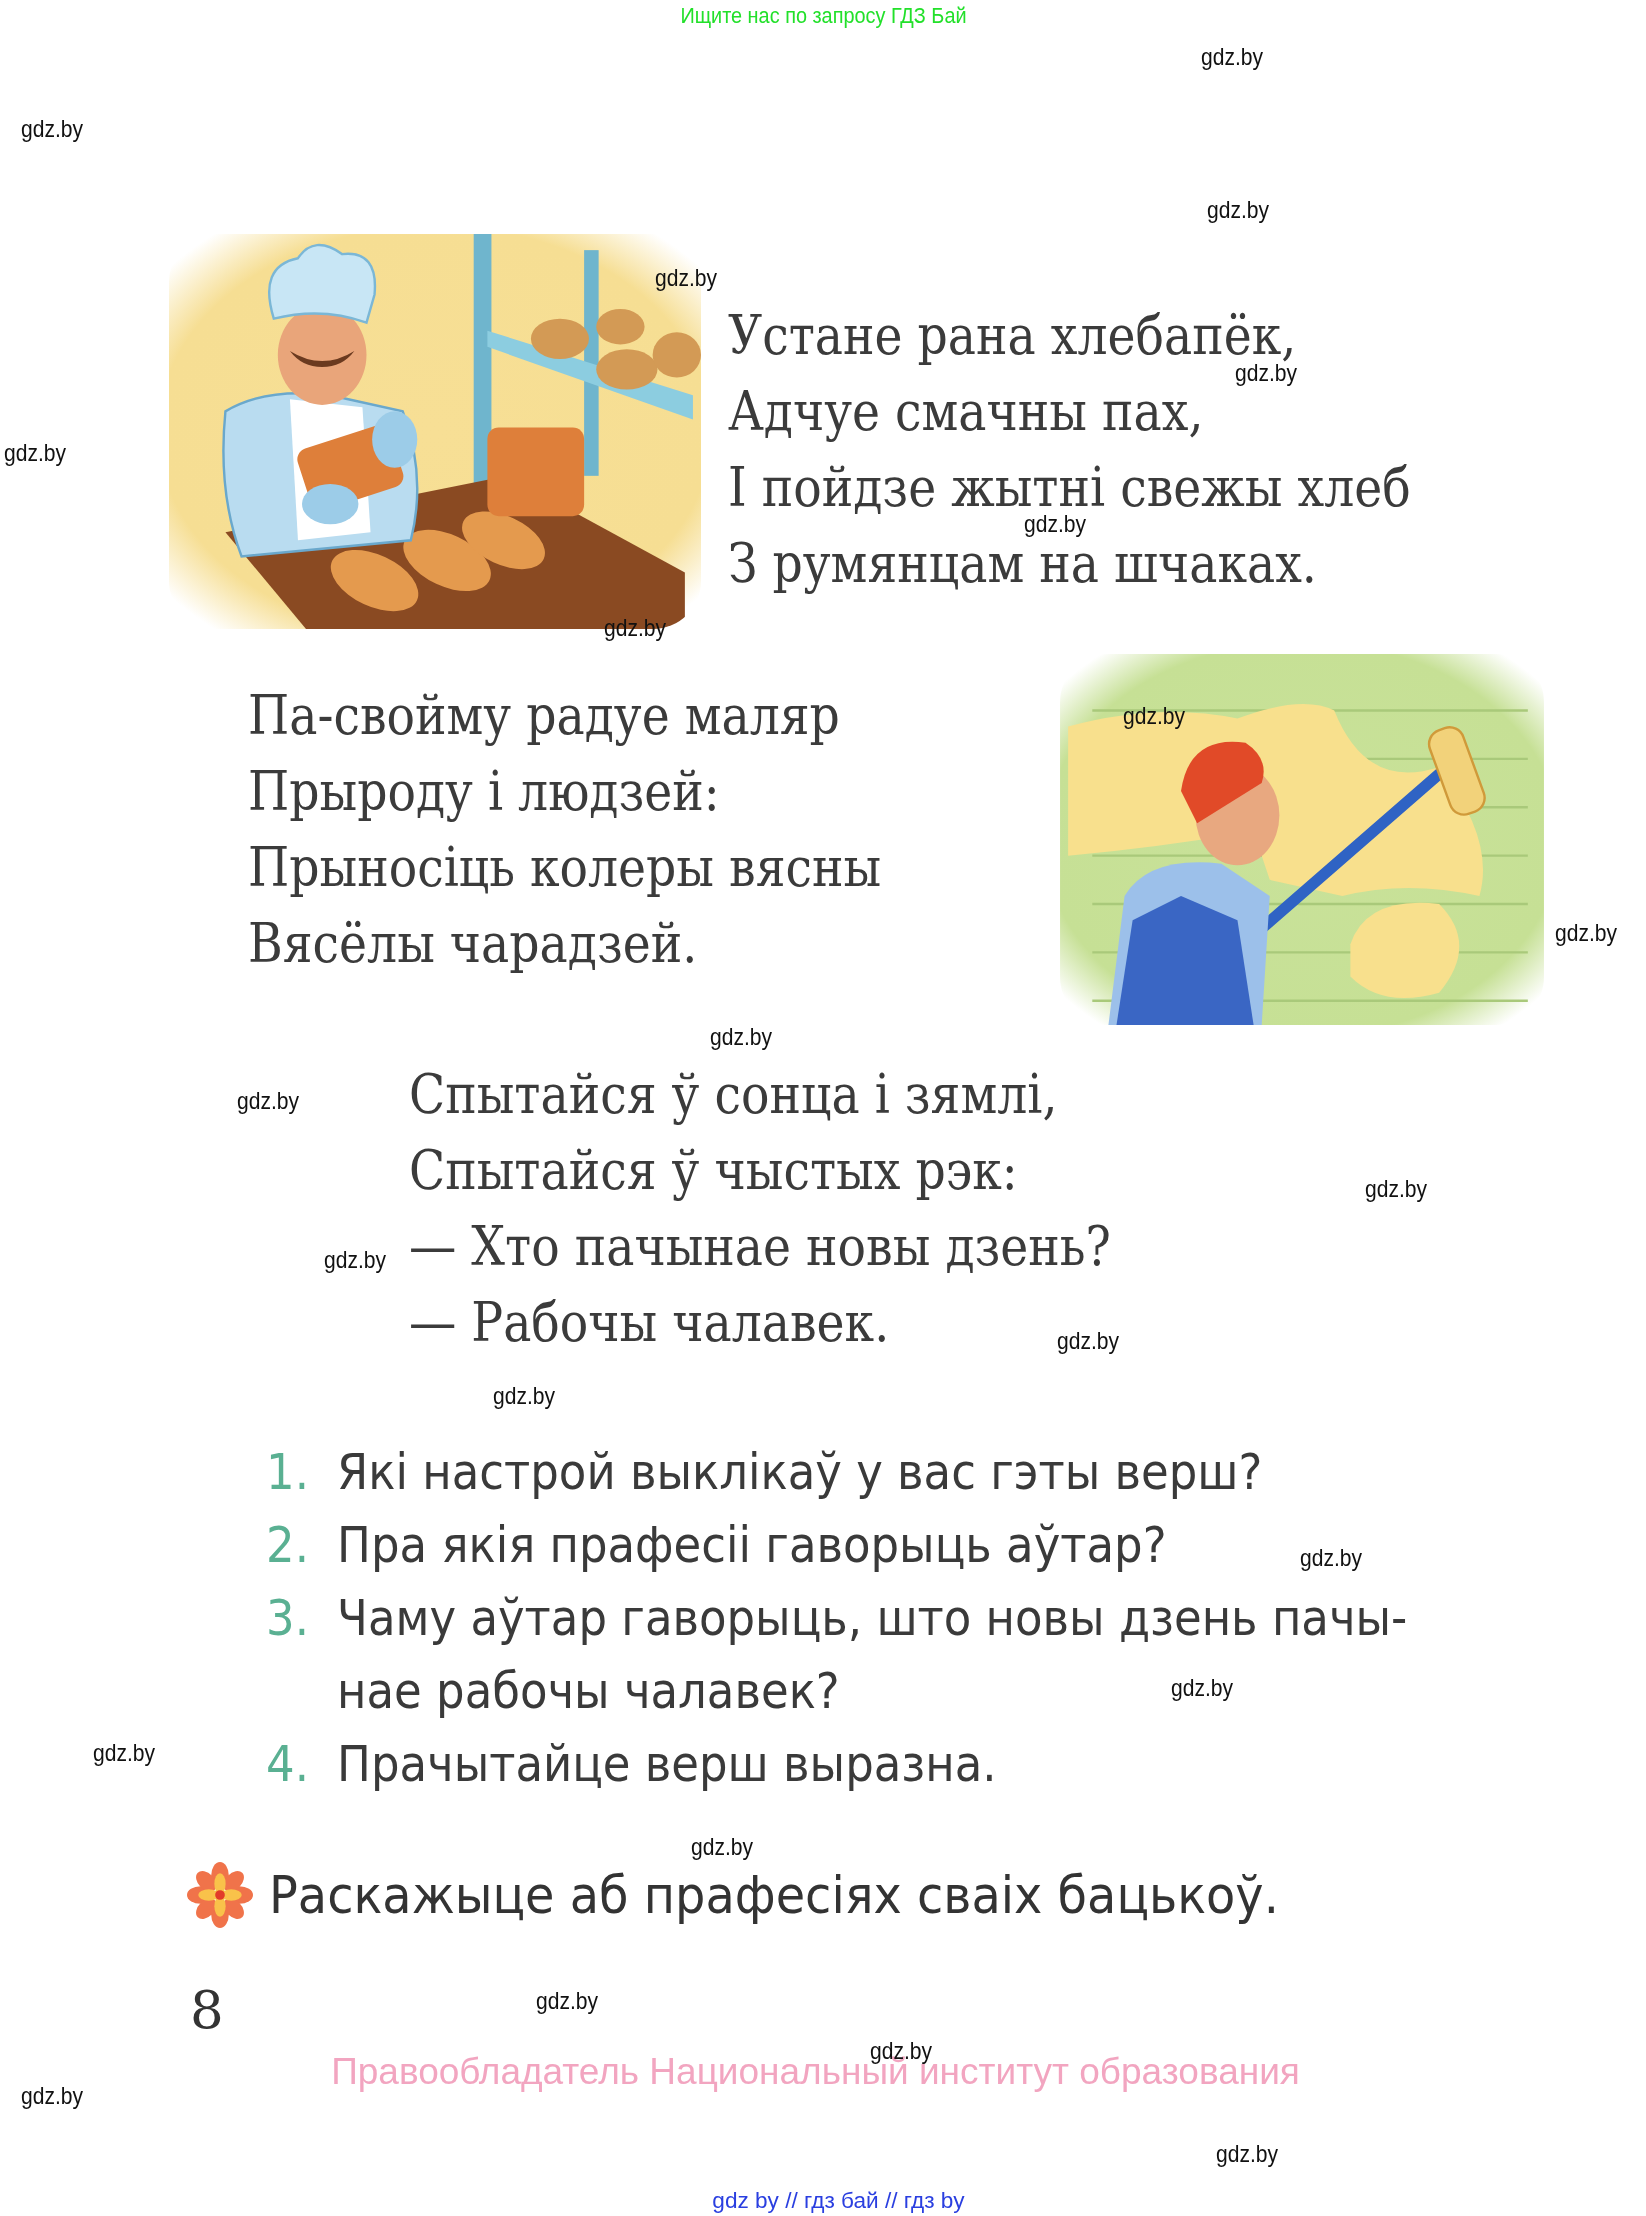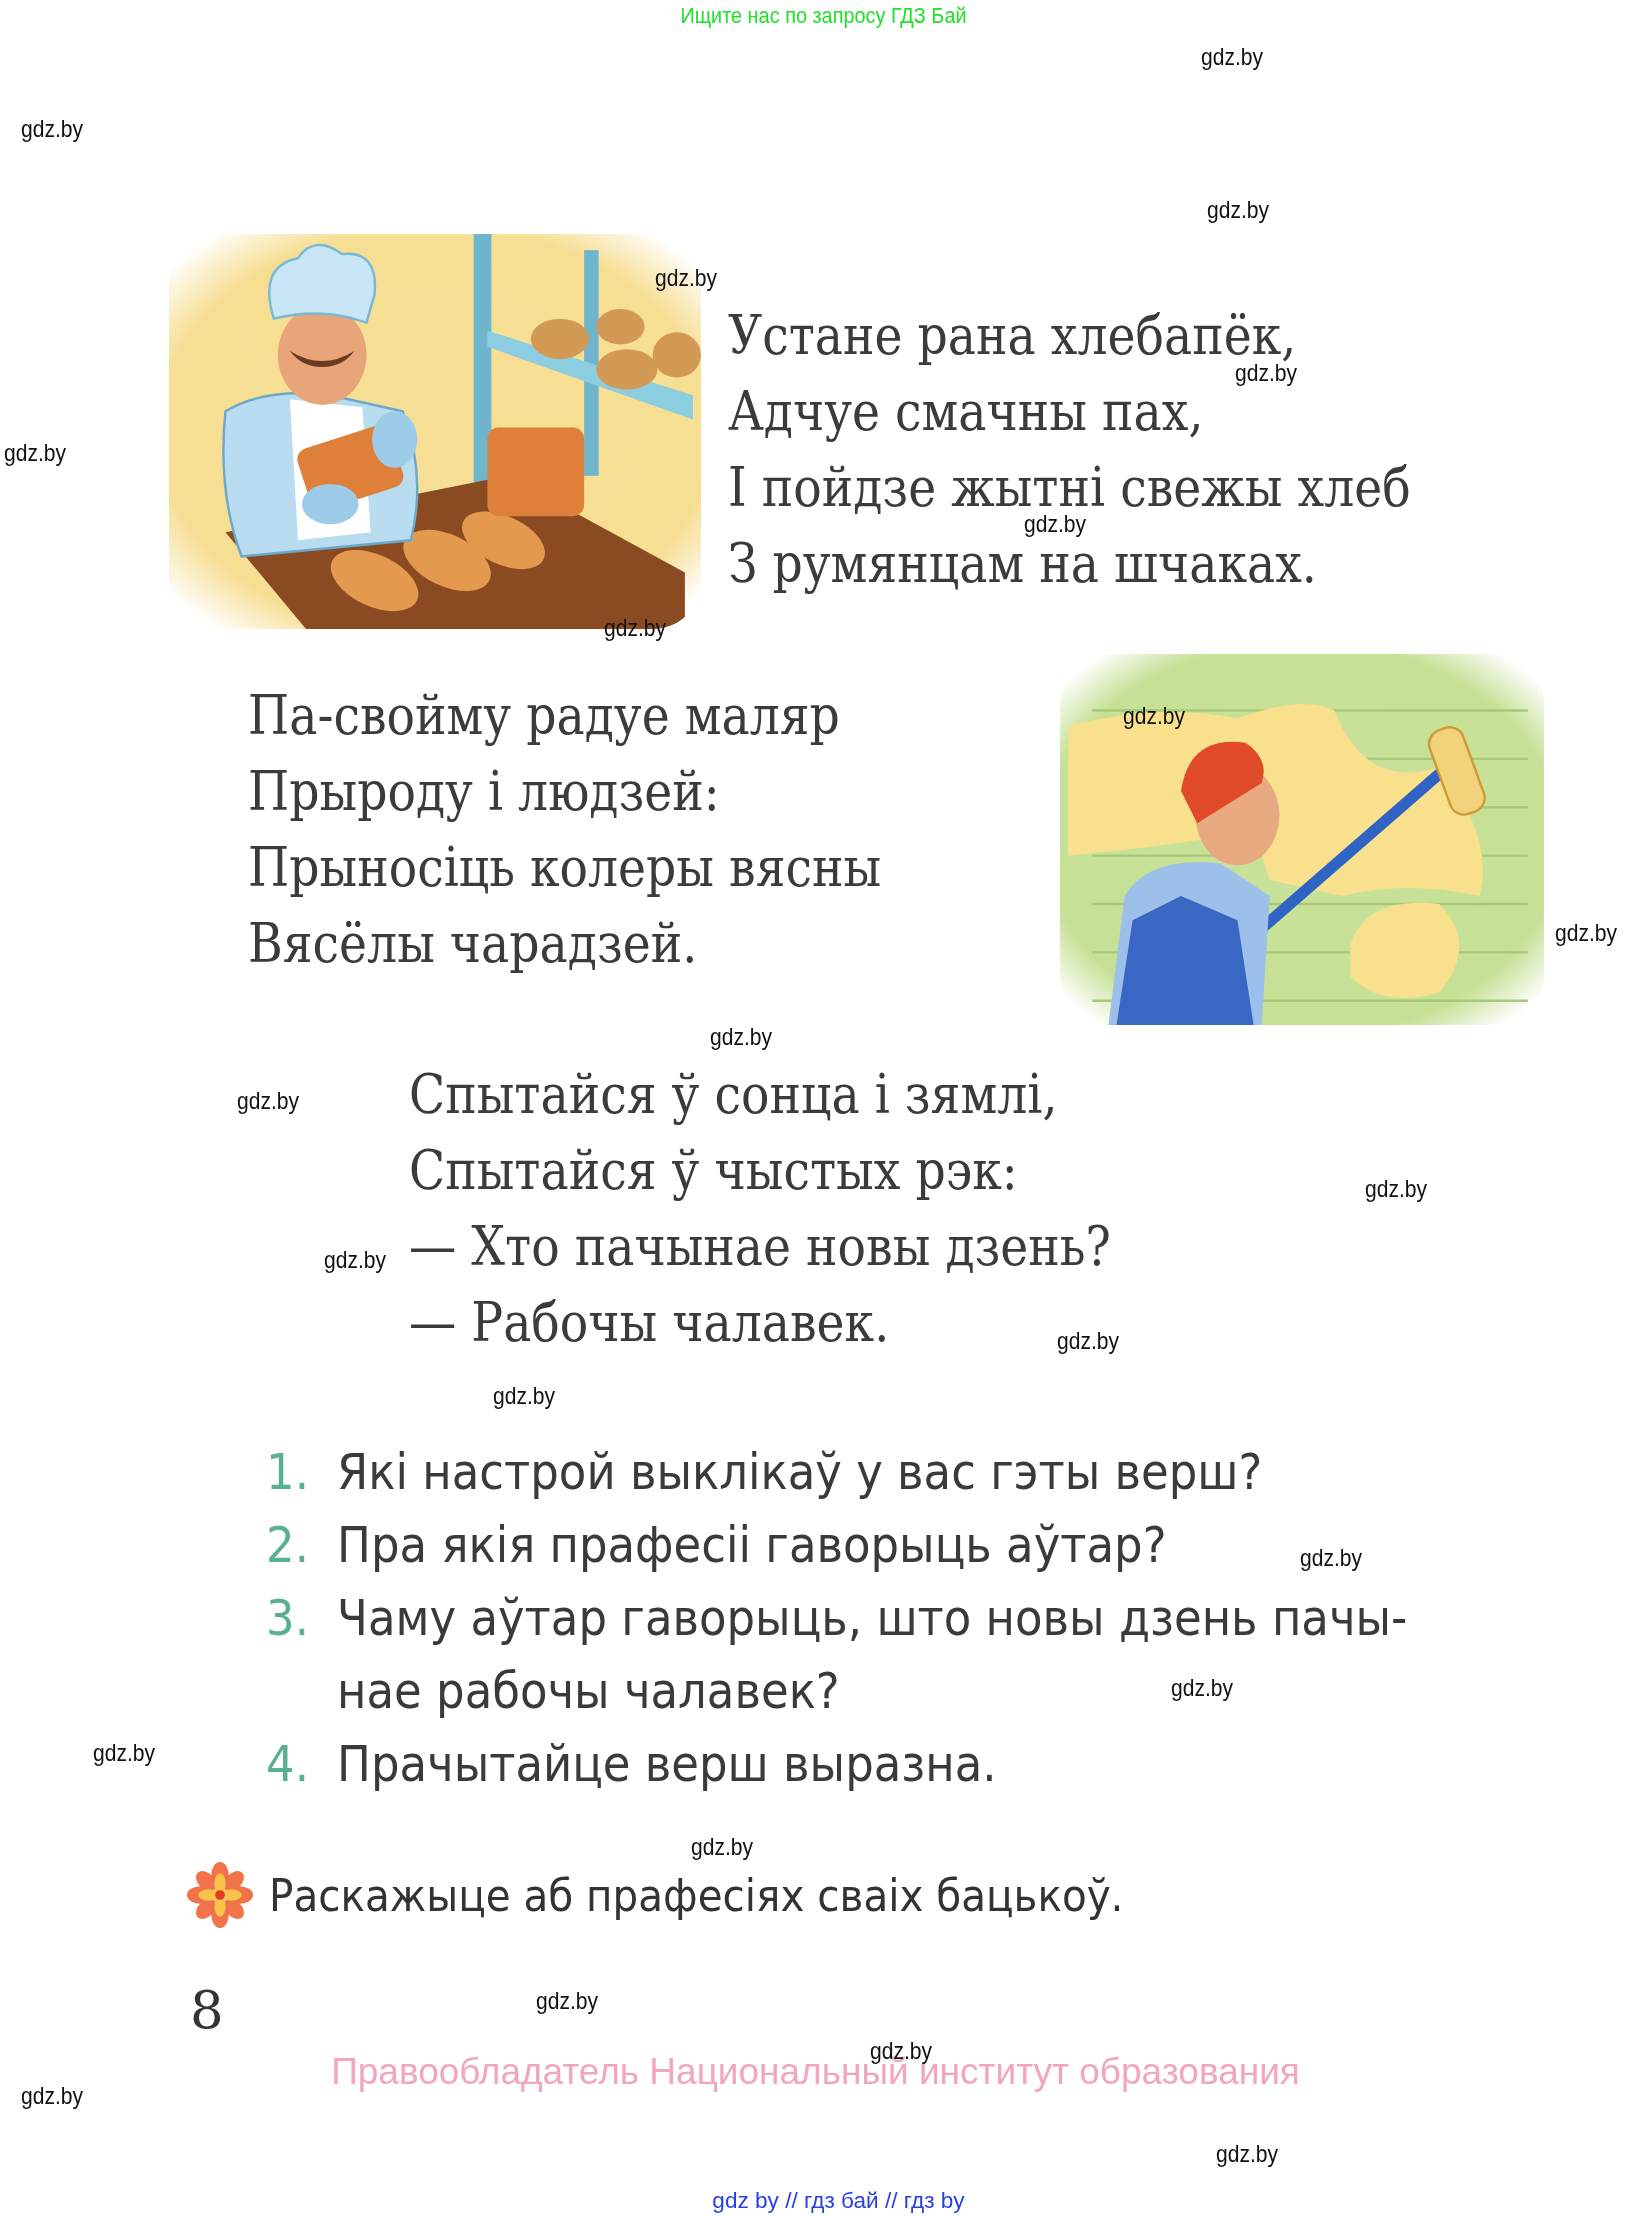--- a/index.html
+++ b/index.html
@@ -6,21 +6,21 @@
   body { width:1647px; height:2216px; position:relative; overflow:hidden; font-family:"Liberation Sans", sans-serif; }
   .abs { position:absolute; }
   .banner { top:3.2px; left:0; width:1647px; text-align:center; color:#22e02a; font-size:22.6px; font-family:"Liberation Sans", sans-serif; transform:scaleX(0.88); }
   .wm { color:#111; font-size:23.4px; font-family:"Liberation Sans", sans-serif; transform-origin:left top; transform:scaleX(0.9); white-space:nowrap; z-index:5; }
   .poem { font-family:"DejaVu Serif", serif; color:#3b3b3b; font-size:55px; line-height:76px; white-space:nowrap; transform-origin:left top; transform:scaleX(0.86); }
   .poem div { height:76px; }
   .questions { left:266px; top:1435px; font-family:"DejaVu Sans", sans-serif; font-size:50px; color:#3a3a3a; }
   .q-row { display:flex; height:73px; align-items:center; white-space:nowrap; transform-origin:left center; transform:scaleX(0.9); }
   .q-num { width:79px; color:#5ab092; }
   .q-cont { padding-left:79px; }
-  .task { left:187px; top:1862px; display:flex; align-items:center; font-family:"DejaVu Sans", sans-serif; font-size:44px; color:#333; white-space:nowrap;justify-content:space-between; }
+  .task { left:187px; top:1862px; display:flex; align-items:center; font-family:"DejaVu Sans", sans-serif; font-size:52px; color:#333; white-space:nowrap;justify-content:space-between; }
   .task-text { transform-origin:left center; transform:scaleX(0.92); margin-left:16px; }
   .page-num { left:190px; top:1979px; font-family:"DejaVu Serif", serif; font-size:53px; color:#333; }
   .copyright { left:0; top:2051px; width:1631px; text-align:center; color:#f2a5c0; font-size:37px; font-family:"Liberation Sans", sans-serif; }
   .footer-links { left:0; top:2188px; width:1647px; text-align:center; color:#2a3fe0; font-size:22.6px; font-family:"Liberation Sans", sans-serif;padding-left:15px; }
   .illus { border-radius:48px; overflow:hidden; }
 </style>
 </head>
 <body>
 
 <div class="abs banner">Ищите нас по запросу ГДЗ Бай</div>

